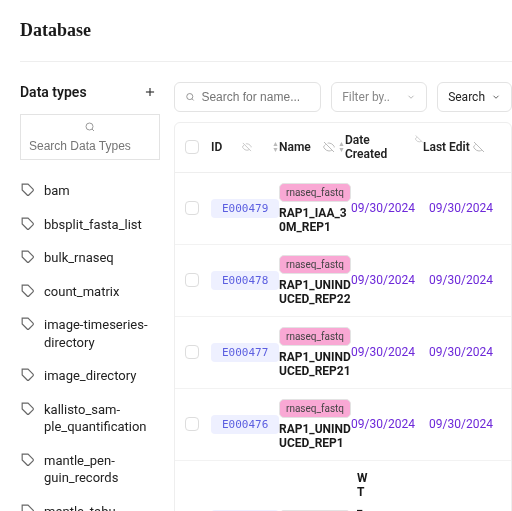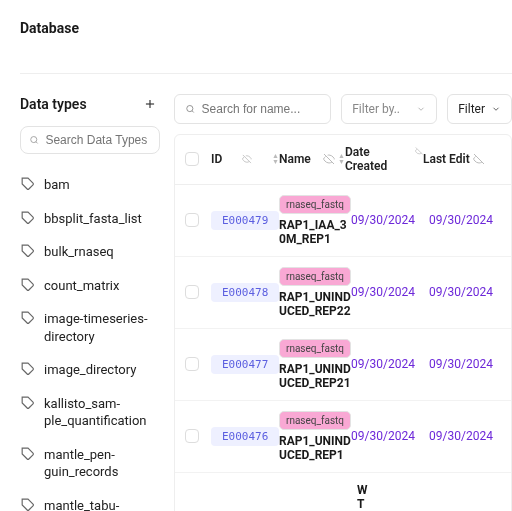--- a/index.html
+++ b/index.html
@@ -1,25 +1,25 @@
 <!DOCTYPE html>
 <html><head>
 <meta charset="utf-8">
 <style>
 * { margin: 0; padding: 0; box-sizing: border-box; }
 body { font-family: -apple-system, BlinkMacSystemFont, "Segoe UI", Roboto, sans-serif; font-size: 13px; color: #1a1a1a; background: #fff; width: 512px; overflow-x: hidden; }
 .page { padding: 20px 0 0 20px; }
-.title { font-size: 14px; font-weight: 700; margin-bottom: 37px; }
+.title { font-size: 18px; font-weight: 700; margin-bottom: 20px; font-family: Liberation Serif, serif; }
 .divider { border: none; border-top: 1px solid #eee; margin-bottom: 20px; }
 .layout { display: flex; gap: 14px; }
 .sidebar { width: 140px; flex: 0 0 140px; }
 .sidebar-head { display: flex; align-items: center; justify-content: space-between; margin-bottom: 12px; }
 .sidebar-head h2 { font-size: 14px; font-weight: 600; }
 .plus-btn { width: 20px; height: 20px; display: flex; align-items: center; justify-content: center; cursor: pointer; color: #333; background: none; border: none; }
-.search-dt { display: flex; align-items: center; gap: 6px; border: 1px solid #e3e3e3; border-radius: 8px; padding: 6px 8px; margin-bottom: 14px; color: #9a9a9a; }
+.search-dt { display: flex; align-items: center; gap: 6px; border: 1px solid #e3e3e3; border-radius: 0; padding: 6px 8px; margin-bottom: 14px; color: #9a9a9a; flex-direction: column; }
 .search-dt input { border: none; outline: none; width: 100%; font-size: 12px; color: #333; background: transparent; }
 .dt-list { list-style: none; }
 .dt-item { display: flex; align-items: flex-start; gap: 8px; padding: 8px 0; font-size: 13px; color: #222; cursor: pointer; line-height: 1.35; word-break: break-word; }
 .dt-item .tag-icon { flex: 0 0 16px; color: #666; margin-top: 1px; }
 .toolbar { display: flex; gap: 10px; margin-bottom: 10px; }
 .control { display: flex; align-items: center; gap: 6px; border: 1px solid #e3e3e3; border-radius: 6px; padding: 7px 10px; font-size: 12px; color: #888; background: #fff; }
 .control.search { flex: 1; }
 .control.search input { border: none; outline: none; width: 100%; font-size: 12px; background: transparent; }
 .control.filter { width: 96px; justify-content: space-between; cursor: pointer; }
 .control.columns { color: #222; cursor: pointer; }
@@ -145,21 +145,21 @@
             </svg>
           <input placeholder="Search for name..." style="">
         </div>
         <div class="control filter">
           <span>Filter by..</span>
           <svg width="10" height="10" viewBox="0 0 24 24" fill="none" stroke="#aaa" stroke-width="2">
               <polyline points="6 9 12 15 18 9"></polyline>
             </svg>
         </div>
         <div class="control columns">
-          <span>Filter</span>
+          <span>Search</span>
           <svg width="10" height="10" viewBox="0 0 24 24" fill="none" stroke="#444" stroke-width="2">
               <polyline points="6 9 12 15 18 9"></polyline>
             </svg>
         </div>
       </div>
 
       <div class="table-wrap">
         <div class="thead">
           <div class="col-cb">
             <div class="cb"></div>

